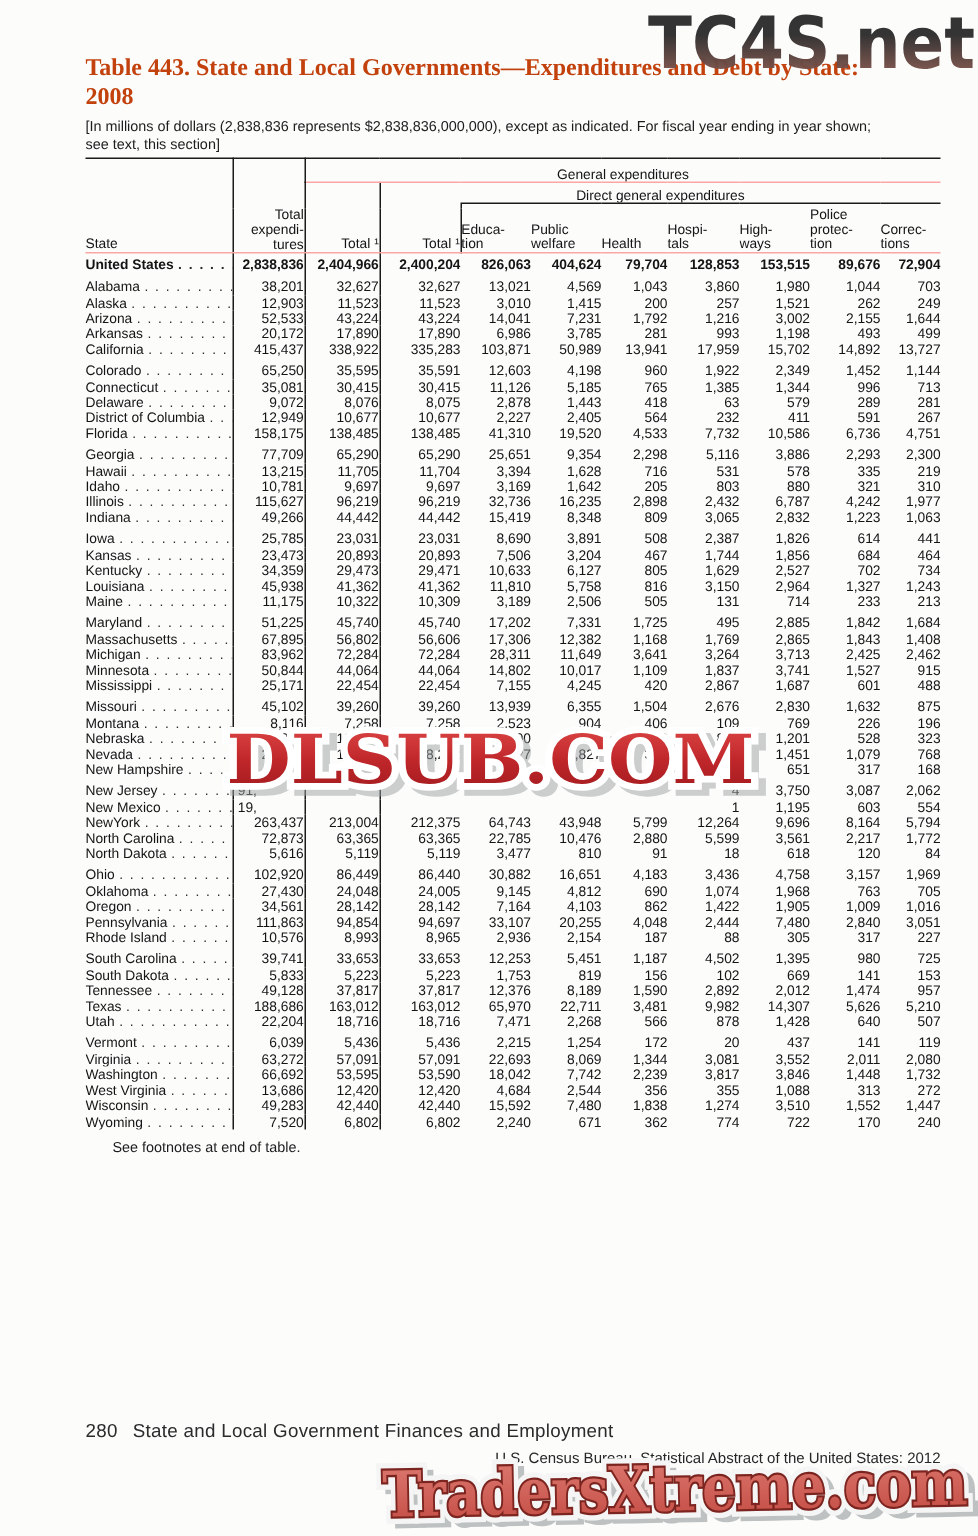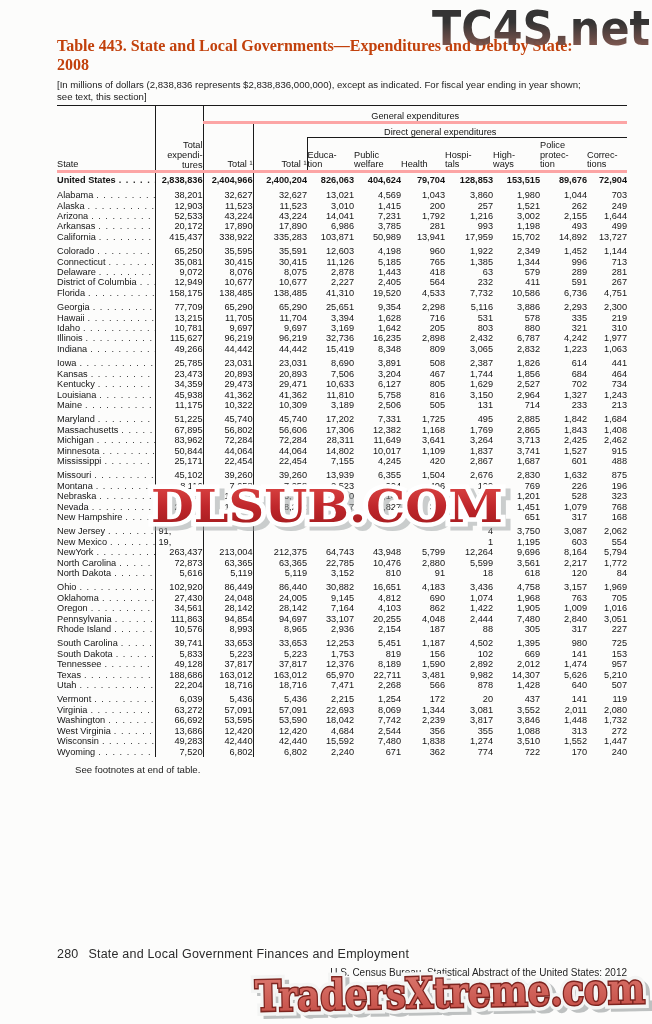--- a/index.html
+++ b/index.html
@@ -14,21 +14,21 @@
   
   .title{ margin-top:36px; font-family:"Liberation Serif","DejaVu Serif",serif;
     font-weight:bold; font-size:16px; line-height:19px; color:#c2410c; }
   .note{ margin-top:5px; font-size:9.6px; line-height:11.5px; color:#1c1c1c; white-space:pre-line; }
 
   
   table.tbl{ margin-top:3px; width:570px; border-collapse:collapse; table-layout:fixed;
     font-size:9.2px; line-height:10.4px; color:#141414; }
   table.tbl td{ padding:0; vertical-align:bottom; overflow:hidden; }
   .bt{ border-top:1px solid #1a1a1a; }
-  .bb{ border-bottom:3px solid #fca5a5; }
+  .bb{ border-bottom:1px solid #fca5a5; }
   .br{ border-right:1px solid #1a1a1a; }
 
   
   td.h-state{ vertical-align:middle; }
   td.h-totexp{ text-align:right; vertical-align:bottom; padding-right:3px; padding-bottom:2px; white-space:pre-line; line-height:10px; }
   td.genexp{ text-align:center; vertical-align:middle; height:15px; }
   td.dge{ text-align:center; vertical-align:middle; height:13px; }
   td.rulecell{ height:3px; }
   td.colh{ text-align:left; vertical-align:bottom; padding:0 3px 2px 0; white-space:pre-line; line-height:9.6px; }
   td.total1h, td.total2h{ text-align:right; vertical-align:bottom; padding:0 3px 2px 0; }
@@ -795,21 +795,21 @@
           <tr>
             <td class="st br">
               <div class="cellwrap">
                 <span class="sn">North Dakota</span>
                 <span class="ld"></span>
               </div>
             </td>
             <td class="v br">5,616</td>
             <td class="v br">5,119</td>
             <td class="v">5,119</td>
-            <td class="v">3,152</td>
+            <td class="v">3,477</td>
             <td class="v">810</td>
             <td class="v">91</td>
             <td class="v">18</td>
             <td class="v">618</td>
             <td class="v">120</td>
             <td class="v">84</td>
           </tr>
           <tr class="sp">
             <td class="br"></td>
             <td class="br"></td>

